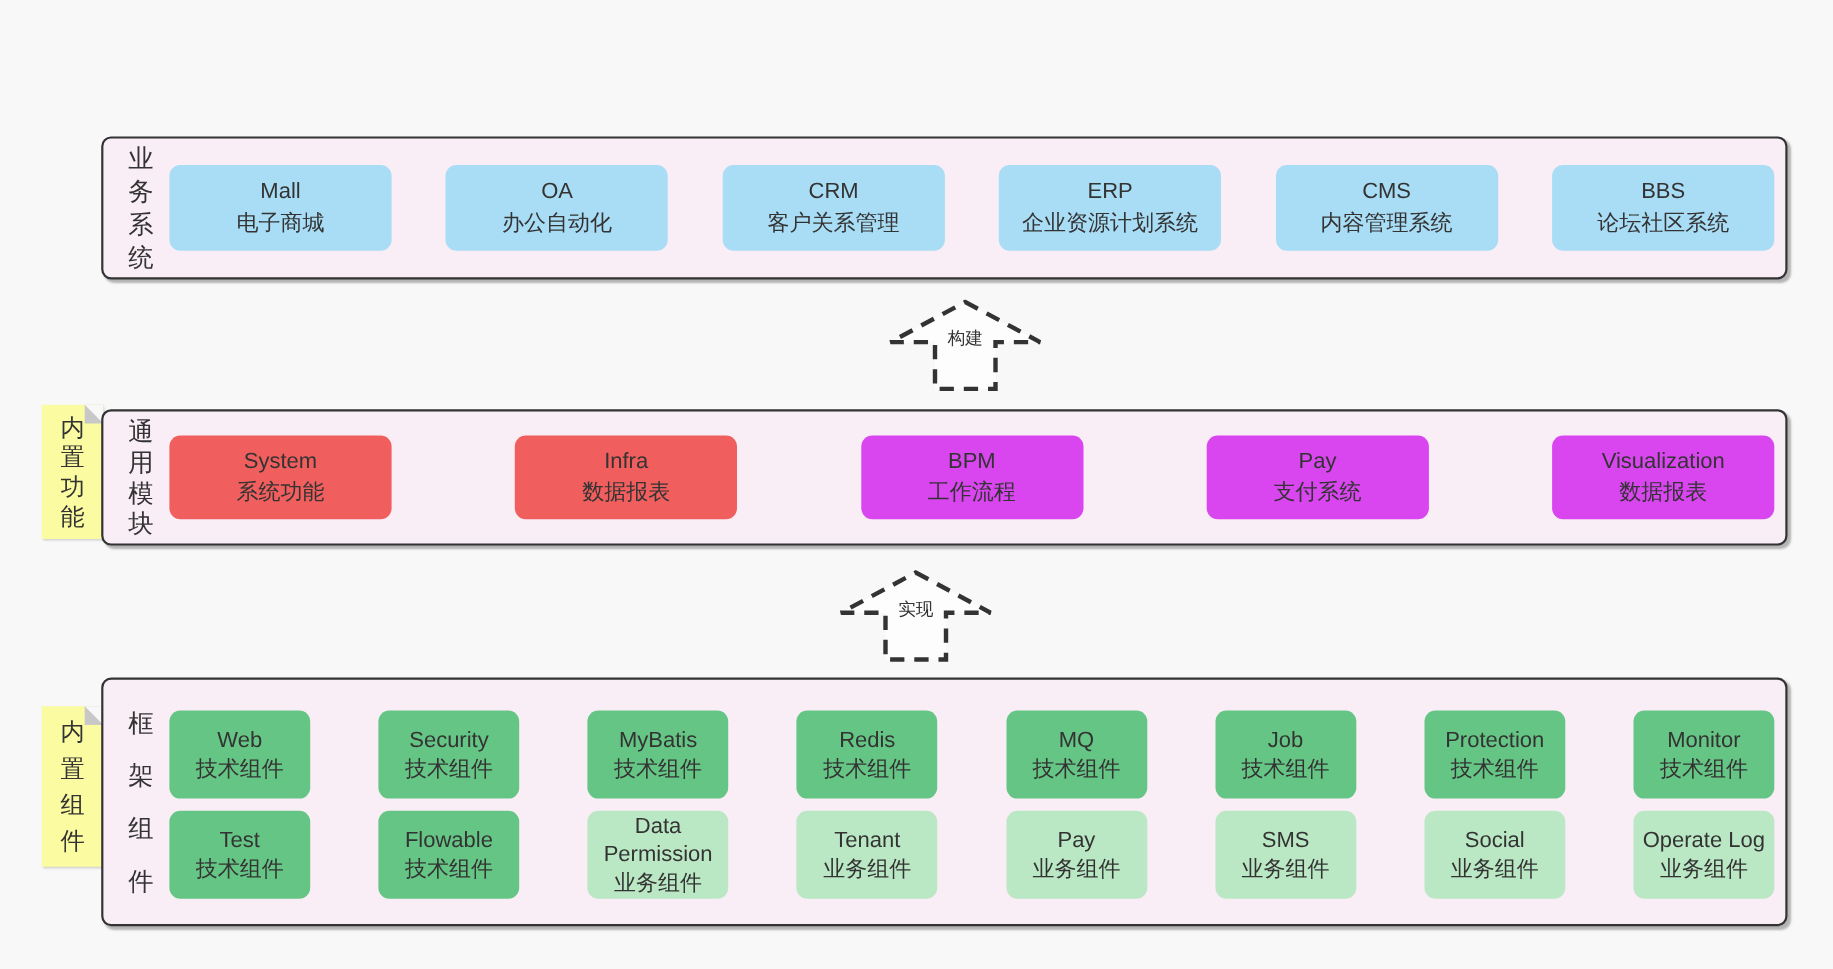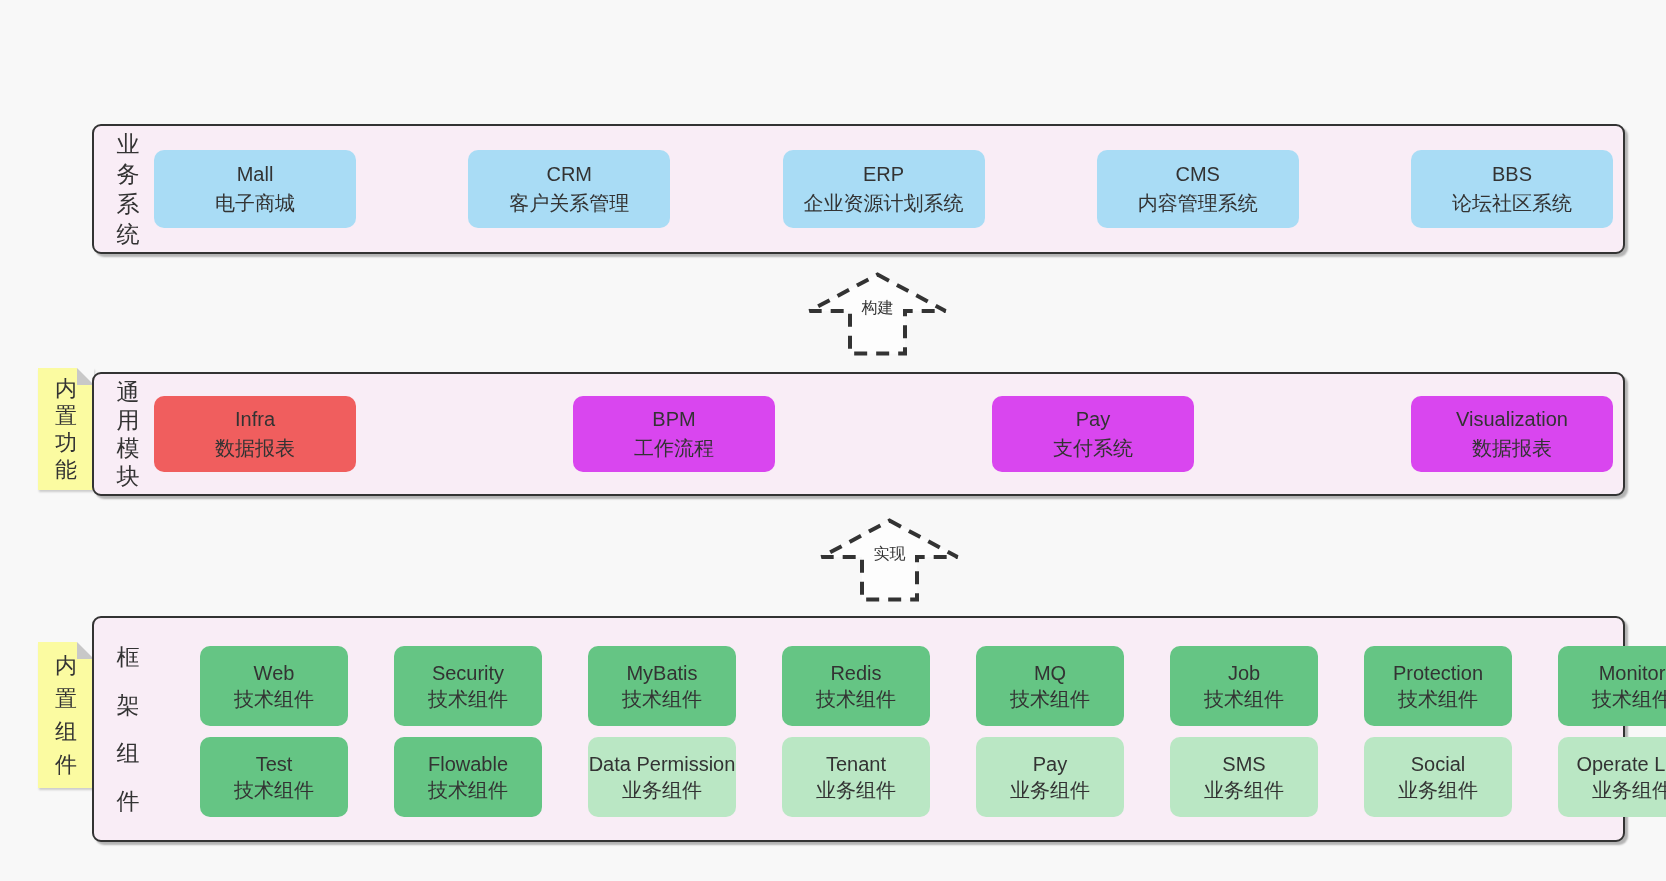--- a/index.html
+++ b/index.html
@@ -40,21 +40,21 @@
     text-align:center;
   }
   .box .t,.box .s{line-height:29px;font-size:20px;}
   .panel-top .box,.panel-mid .box{width:202px;}
   .panel-top .box{height:78px;}
   .panel-mid .box{height:76px;}
 
   .rows{flex:1;display:flex;flex-direction:column;justify-content:space-between;
         margin-left:6px;padding:22px 0 18px 0;box-sizing:border-box;}
   .rows .boxes{margin-left:0;}
-  .panel-bottom .box{width:148px;height:80px;margin-left:46px;}
+  .panel-bottom .box{width:128px;height:80px;}
   .panel-bottom .box .t,.panel-bottom .box .s{line-height:26px;font-size:20px;}
 
   .c-blue{background:#a9dcf5;}
   .c-red{background:#f05e5e;}
   .c-pink{background:#d946ef;}
   .c-green{background:#65c584;}
   .c-green-light{background:#bae7c4;}
 
   
   .sticky{
@@ -69,21 +69,21 @@
   .sticky-bottom span{line-height:33px;}
   .fold{
     position:absolute;top:0;right:0;width:0;height:0;
     border-style:solid;border-width:0 17px 17px 0;
     border-color:#f8f8f8 #f8f8f8 #c8c8c8 #c8c8c8;
   }
 
   
   .arrow{position:absolute;width:145px;height:84px;z-index:0;}
   .arrow-1{left:805px;top:272px;}
-  .arrow-2{left:817px;top:518px;}
+  .arrow-2{left:760px;top:518px;}
   .arrow svg{position:absolute;left:0;top:0;}
   .arrow-label{
     position:absolute;left:50%;top:26px;transform:translateX(-50%);
     background:#fdfdfd;padding:0 3px;font-size:16px;color:#333;white-space:nowrap;
   }
 </style>
 </head>
 <body>
 
 <div class="canvas">
@@ -109,20 +109,24 @@
       <span>务</span>
       <span>系</span>
       <span>统</span>
     </div>
     <div class="boxes">
       <div class="box c-blue">
         <div class="t">Mall</div>
         <div class="s">电子商城</div>
       </div>
       <div class="box c-blue">
+        <div class="t">OA</div>
+        <div class="s">办公自动化</div>
+      </div>
+      <div class="box c-blue">
         <div class="t">CRM</div>
         <div class="s">客户关系管理</div>
       </div>
       <div class="box c-blue">
         <div class="t">ERP</div>
         <div class="s">企业资源计划系统</div>
       </div>
       <div class="box c-blue">
         <div class="t">CMS</div>
         <div class="s">内容管理系统</div>
@@ -143,20 +147,24 @@
 
   <div class="panel panel-mid">
     <div class="v-label">
       <span>通</span>
       <span>用</span>
       <span>模</span>
       <span>块</span>
     </div>
     <div class="boxes">
       <div class="box c-red">
+        <div class="t">System</div>
+        <div class="s">系统功能</div>
+      </div>
+      <div class="box c-red">
         <div class="t">Infra</div>
         <div class="s">数据报表</div>
       </div>
       <div class="box c-pink">
         <div class="t">BPM</div>
         <div class="s">工作流程</div>
       </div>
       <div class="box c-pink">
         <div class="t">Pay</div>
         <div class="s">支付系统</div>

